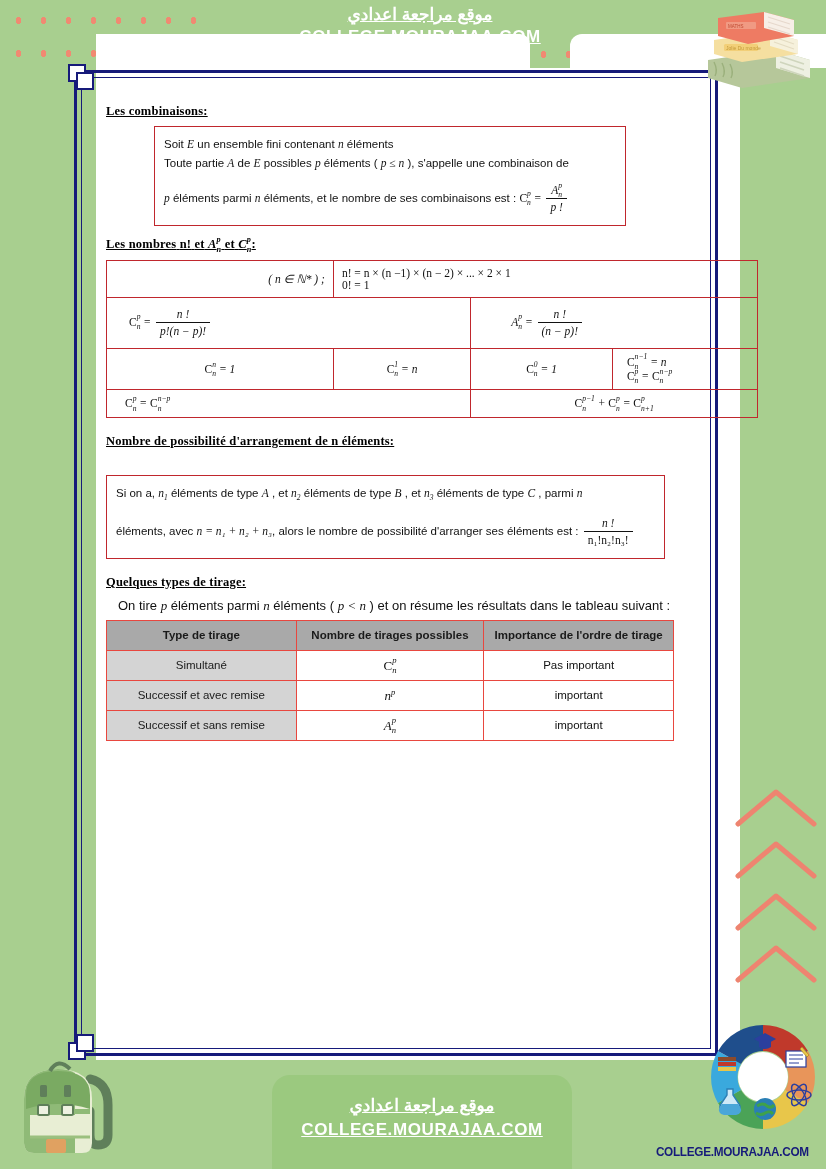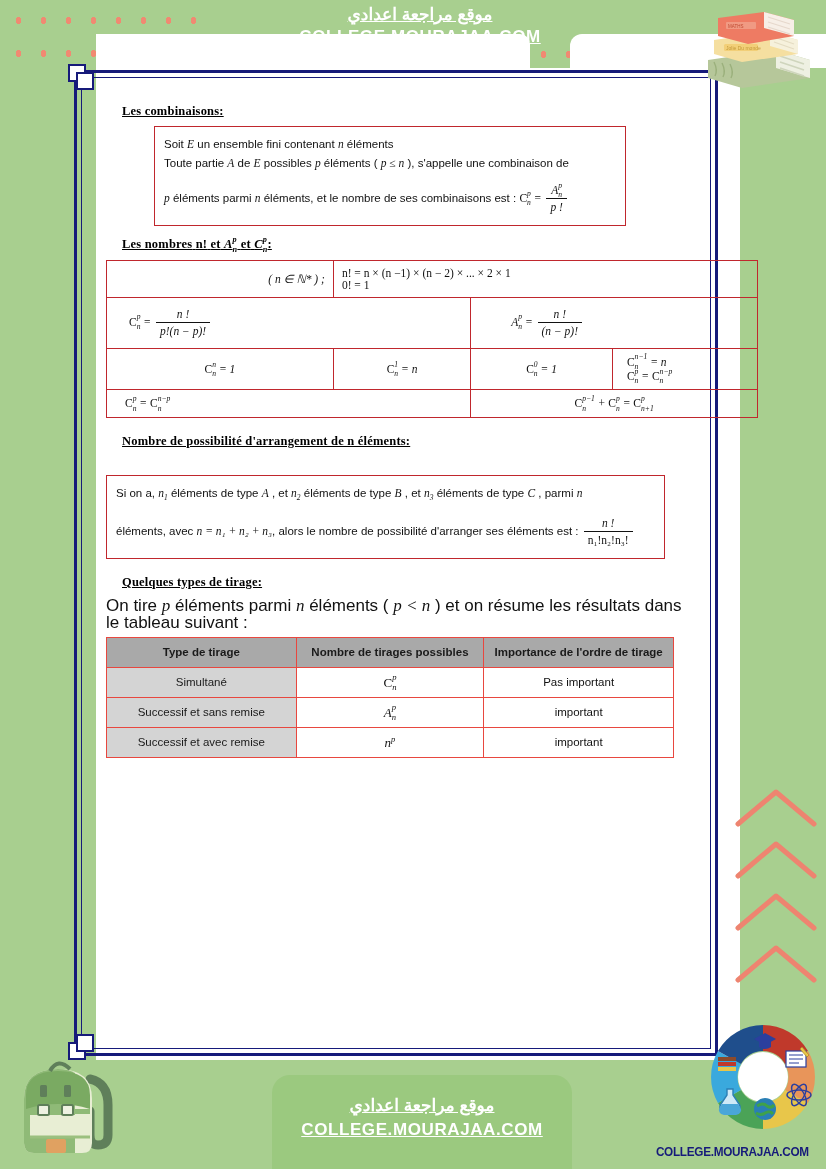--- a/index.html
+++ b/index.html
@@ -146,21 +146,21 @@
     left: 106px; top: 104px;
     width: 578px;
     z-index: 5;
     color: #111111;
   }
   .sec-title {
     font-size: 12.5px;
     font-weight: bold;
     color: #000000;
     text-decoration: underline;
-    margin: 0 0 7px 16px;
+    margin: 0 0 7px 0;
     font-family: "Liberation Serif", serif;
     letter-spacing: 0.2px;
   }
 
   .redbox {
     border: 1.6px solid #c0272d;
     box-sizing: border-box;
     padding: 8px 10px 10px 9px;
     font-size: 11.5px;
     line-height: 19px;
@@ -240,22 +240,22 @@
   table.ttable td.firstcol {
     background: #d4d4d4;
     color: #1a1a1a;
   }
   table.ttable td.mathcell {
     font-family: "Liberation Serif", serif;
     font-size: 13px;
   }
 
   .intro-line {
-    font-size: 17px;
-    margin: 0 0 6px 0;
+    font-size: 13px;
+    margin: 0 0 6px 12px;
     line-height: 17px;
   }
 
   
   .footer-band {
     position: absolute;
     left: 0; bottom: 0;
     width: 826px; height: 109px;
     background: #a8cf8f;
     z-index: 2;
@@ -475,27 +475,27 @@
         <th style="width:190px;">Importance de l'ordre de tirage</th>
       </tr>
     </thead>
     <tbody>
       <tr>
         <td class="firstcol">Simultané</td>
         <td class="mathcell"><span class="mu">C</span><span class="subsup"><span class="sup">p</span><span class="sub">n</span></span></td>
         <td>Pas  important</td>
       </tr>
       <tr>
-        <td class="firstcol">Successif et sans remise</td>
-        <td class="mathcell"><span class="mi">A</span><span class="subsup"><span class="sup">p</span><span class="sub">n</span></span></td>
+        <td class="firstcol">Successif et avec remise</td>
+        <td class="mathcell"><span class="mi">n</span><sup class="m">p</sup></td>
         <td>important</td>
       </tr>
       <tr>
-        <td class="firstcol">Successif et avec remise</td>
-        <td class="mathcell"><span class="mi">n</span><sup class="m">p</sup></td>
+        <td class="firstcol">Successif et sans remise</td>
+        <td class="mathcell"><span class="mi">A</span><span class="subsup"><span class="sup">p</span><span class="sub">n</span></span></td>
         <td>important</td>
       </tr>
     </tbody>
   </table>
 
 </div>
 
 <div class="footer-band"></div>
 <div class="footer-plaque"></div>
 <div class="footer-text-wrap">

